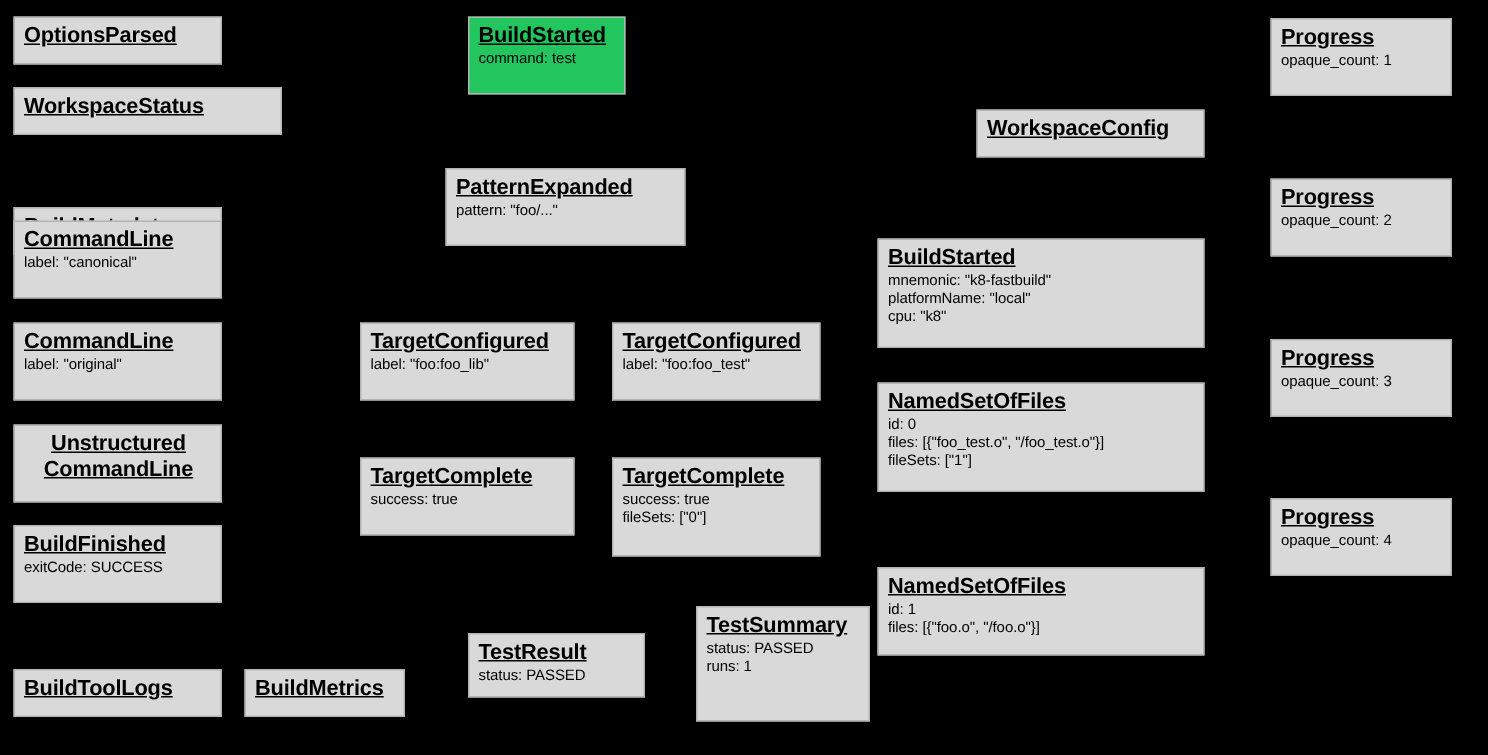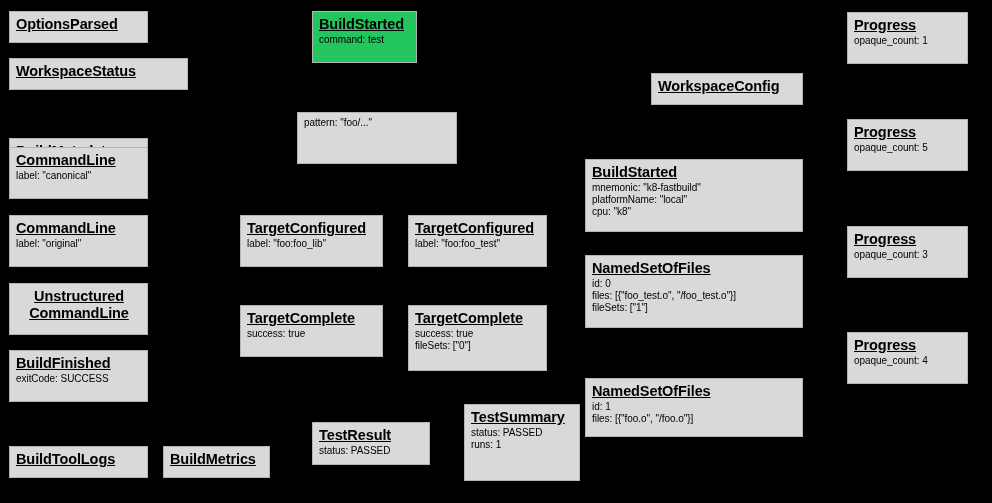--- a/index.html
+++ b/index.html
@@ -76,20 +76,21 @@
       <span class="node-title">BuildToolLogs</span>
     </div>
     <div class="node" style="left: 163px; top: 446px; width: 107px; height: 32px; background: rgb(217, 217, 217); border-color: rgb(180, 180, 180); color: rgb(0, 0, 0);">
       <span class="node-title">BuildMetrics</span>
     </div>
     <div class="node" style="left: 312px; top: 11px; width: 105px; height: 52px; background: #22c55e; border-color: rgb(180, 180, 180); color: rgb(0, 0, 0);">
       <span class="node-title">BuildStarted</span>
       <span class="node-attrs">command: test</span>
     </div>
     <div class="node" style="left: 297px; top: 112px; width: 160px; height: 52px; background: rgb(217, 217, 217); border-color: rgb(180, 180, 180); color: rgb(0, 0, 0);">
+      <span class="node-title">PatternExpanded</span>
       <span class="node-attrs">pattern: "foo/..."</span>
     </div>
     <div class="node" style="left: 240px; top: 215px; width: 143px; height: 52px; background: rgb(217, 217, 217); border-color: rgb(180, 180, 180); color: rgb(0, 0, 0);">
       <span class="node-title">TargetConfigured</span>
       <span class="node-attrs">label: "foo:foo_lib"</span>
     </div>
     <div class="node" style="left: 408px; top: 215px; width: 139px; height: 52px; background: rgb(217, 217, 217); border-color: rgb(180, 180, 180); color: rgb(0, 0, 0);">
       <span class="node-title">TargetConfigured</span>
       <span class="node-attrs">label: "foo:foo_test"</span>
     </div>
@@ -130,21 +131,21 @@
       <span class="node-title">NamedSetOfFiles</span>
       <span class="node-attrs">id: 1
 files: [{"foo.o", "/foo.o"}]</span>
     </div>
     <div class="node" style="left: 847px; top: 12px; width: 121px; height: 52px; background: rgb(217, 217, 217); border-color: rgb(180, 180, 180); color: rgb(0, 0, 0);">
       <span class="node-title">Progress</span>
       <span class="node-attrs">opaque_count: 1</span>
     </div>
     <div class="node" style="left: 847px; top: 119px; width: 121px; height: 52px; background: rgb(217, 217, 217); border-color: rgb(180, 180, 180); color: rgb(0, 0, 0);">
       <span class="node-title">Progress</span>
-      <span class="node-attrs">opaque_count: 5</span>
+      <span class="node-attrs">opaque_count: 2</span>
     </div>
     <div class="node" style="left: 847px; top: 226px; width: 121px; height: 52px; background: rgb(217, 217, 217); border-color: rgb(180, 180, 180); color: rgb(0, 0, 0);">
       <span class="node-title">Progress</span>
       <span class="node-attrs">opaque_count: 3</span>
     </div>
     <div class="node" style="left: 847px; top: 332px; width: 121px; height: 52px; background: rgb(217, 217, 217); border-color: rgb(180, 180, 180); color: rgb(0, 0, 0);">
       <span class="node-title">Progress</span>
       <span class="node-attrs">opaque_count: 4</span>
     </div>
   </div>

